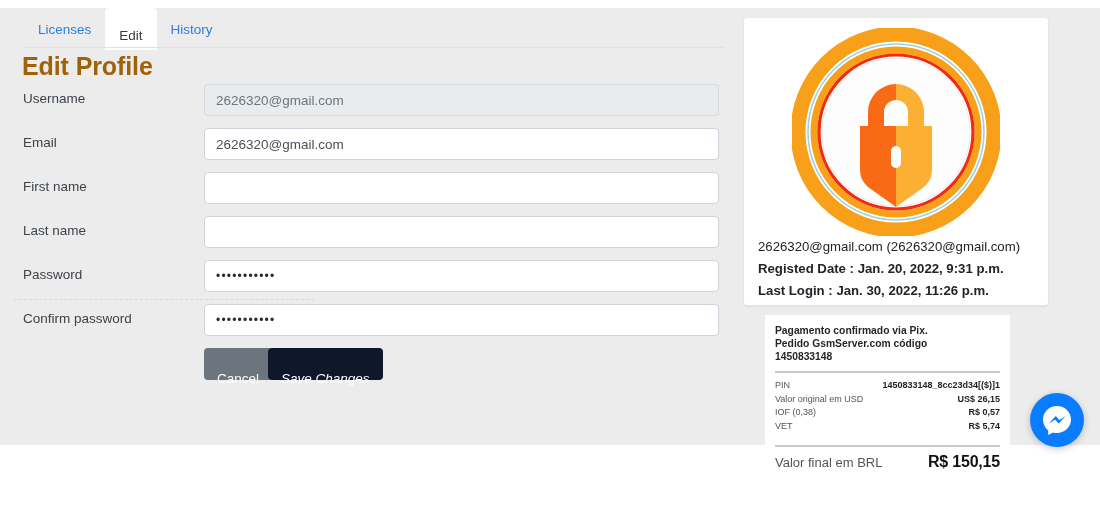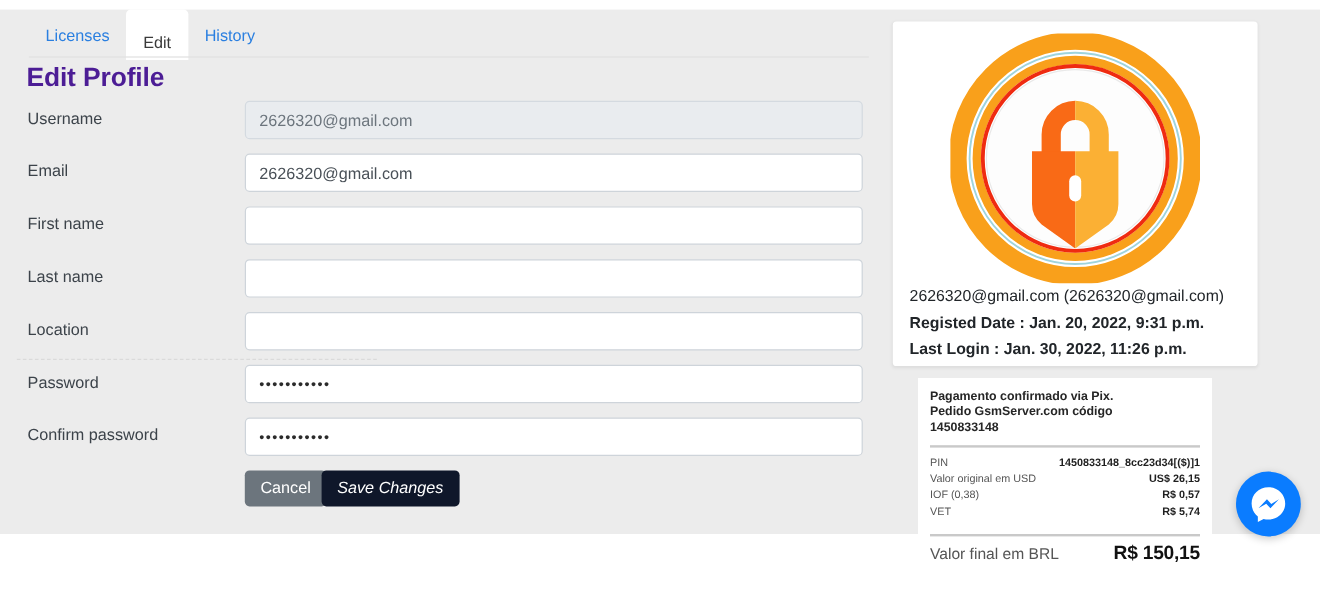--- a/index.html
+++ b/index.html
@@ -48,23 +48,23 @@
   .tab-underline {
     position: absolute;
     left: 24px; top: 47px;
     width: 700px; height: 1px;
     background: #e0e0e0;
   }
   
   .page-title {
     position: absolute;
     left: 22px; top: 52px;
-    font-size: 22px;
+    font-size: 25px;
     font-weight: bold;
-    color: #4c1d95;
+    color: #a16207;
     letter-spacing: -0.1px;
   }
   
   .form {
     position: absolute;
     left: 0; top: 84px;
     width: 740px;
   }
   .form-row {
     position: relative;
@@ -109,21 +109,21 @@
   .btn {
     position: absolute;
     top: 0;
     height: 30px;
     border: none;
     border-radius: 4px;
     color: #ffffff;
     font-size: 13.5px;
     font-family: "Liberation Sans", sans-serif;
     cursor: pointer;
-    padding: 0 13px;
+    padding: 16px 13px;
     line-height: 30px;
   }
   .btn-cancel { left: 204px; background: #6c757d; }
   .btn-save   { left: 268px; background: #0f172a; font-style: italic; }
   
   .right-panel {
     position: absolute;
     left: 744px; top: 18px;
     width: 304px; height: 287px;
     background: #ffffff;
@@ -244,24 +244,20 @@
     <div class="form-row">
       <div class="form-label">First name</div>
       <input class="form-input" value="" style="">
     </div>
 
     <div class="form-row">
       <div class="form-label">Last name</div>
       <input class="form-input" value="" style="">
     </div>
 
-    <div class="form-row">
-      <div class="form-label">Location</div>
-      <input class="form-input" value="" style="">
-    </div>
 
     <div class="form-row">
       <div class="form-label">Password</div>
       <input class="form-input pwd" value="•••••••••••" style="">
     </div>
 
     <div class="form-row">
       <div class="form-label">Confirm password</div>
       <input class="form-input pwd" value="•••••••••••" style="">
     </div>

